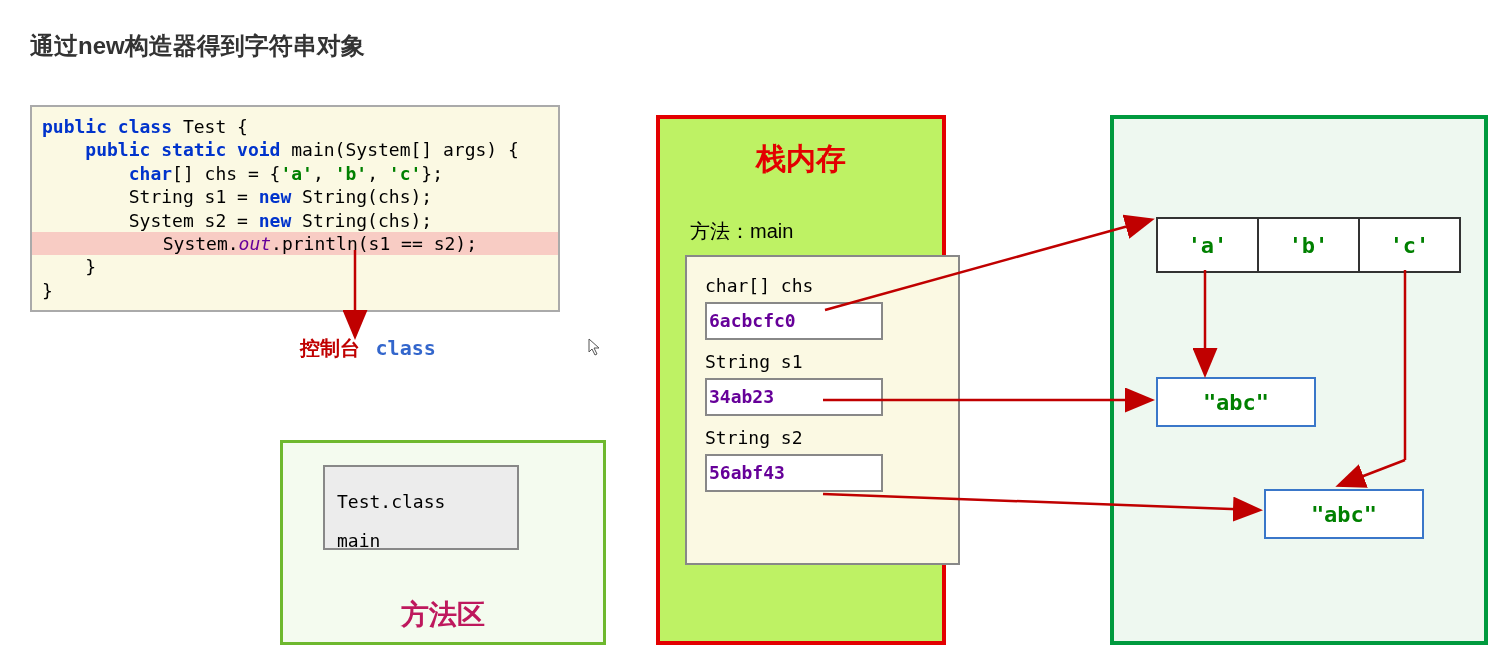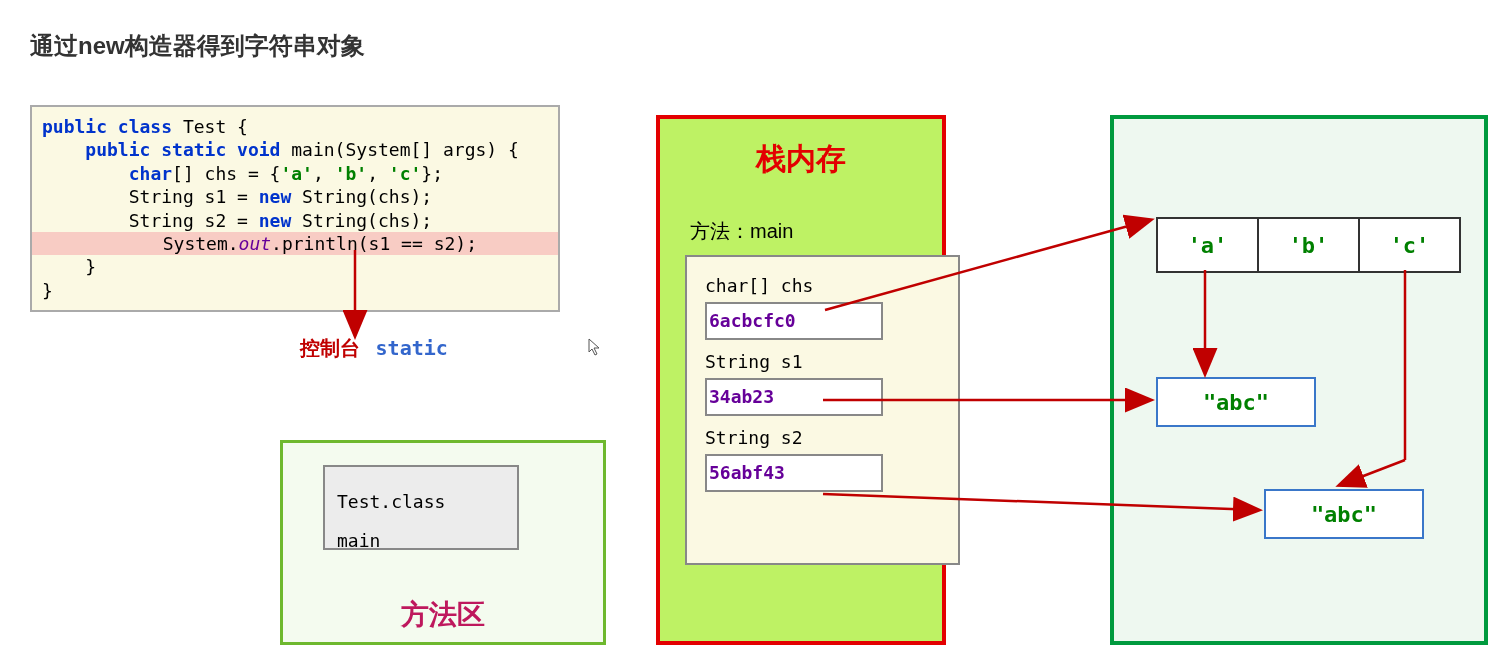--- a/index.html
+++ b/index.html
@@ -186,29 +186,29 @@
 </head>
 <body>
 
 <div class="title">通过new构造器得到字符串对象</div>
 
 <div class="code-block">
   <div class="line"><span class="kw-blue">public class</span><span> Test {</span></div>
   <div class="line">    <span class="kw-blue">public static void</span><span> main(System[] args) {</span></div>
   <div class="line">        <span class="kw-blue">char</span><span>[] chs = {</span><span class="kw-green">'a'</span><span>, </span><span class="kw-green">'b'</span><span>, </span><span class="kw-green">'c'</span><span>};</span></div>
   <div class="line">        <span>String s1 = </span><span class="kw-blue">new</span><span> String(chs);</span></div>
-  <div class="line">        <span>String s2 = </span><span class="kw-blue">new</span><span> String(chs);</span></div>
+  <div class="line">        <span>System s2 = </span><span class="kw-blue">new</span><span> String(chs);</span></div>
   <div class="line hl">        <span>System.</span><span class="kw-italic">out</span><span>.println(s1 == s2);</span></div>
   <div class="line">    }</div>
   <div class="line">}</div>
 </div>
 
 <div class="console">
   <span class="console-label">控制台</span>
-  <span class="console-val">static</span>
+  <span class="console-val">class</span>
 </div>
 
 <svg class="cursor" viewBox="0 0 14 18">
   <path d="M1 1 L1 14 L4 11 L7 17 L9 16 L6 10 L11 10 Z" fill="none" stroke="#555" stroke-width="1"></path>
 </svg>
 
 <div class="method-area">
   <div class="classbox">
     <div>Test.class</div>
     <div style="margin-top:18px">main</div>

